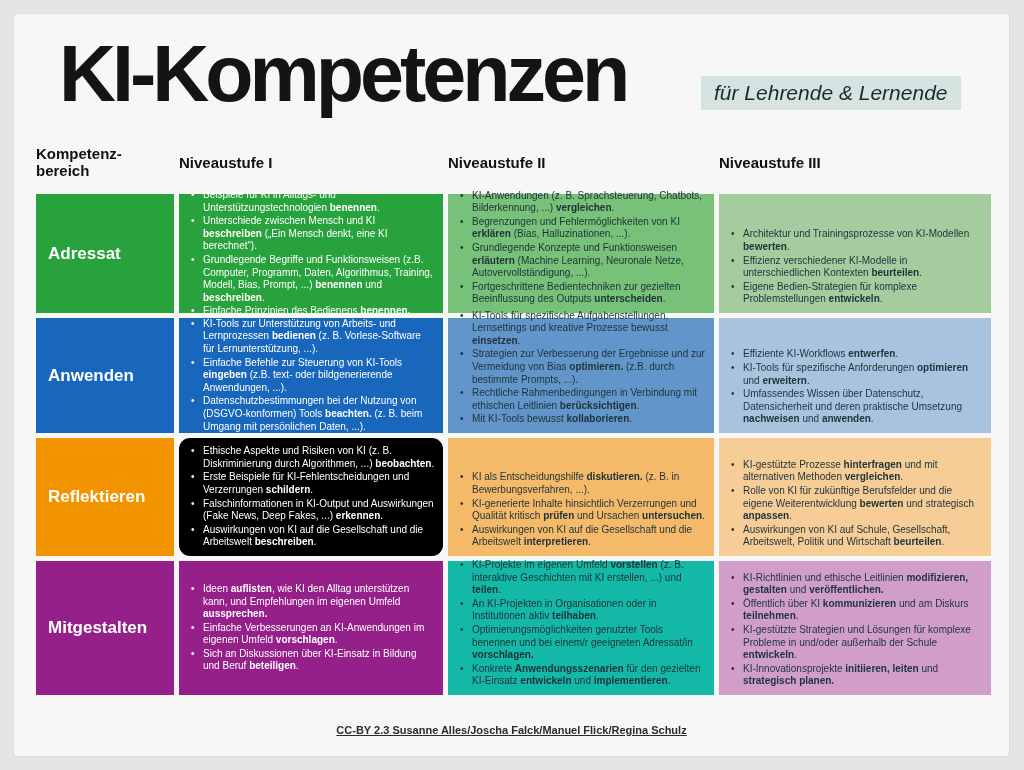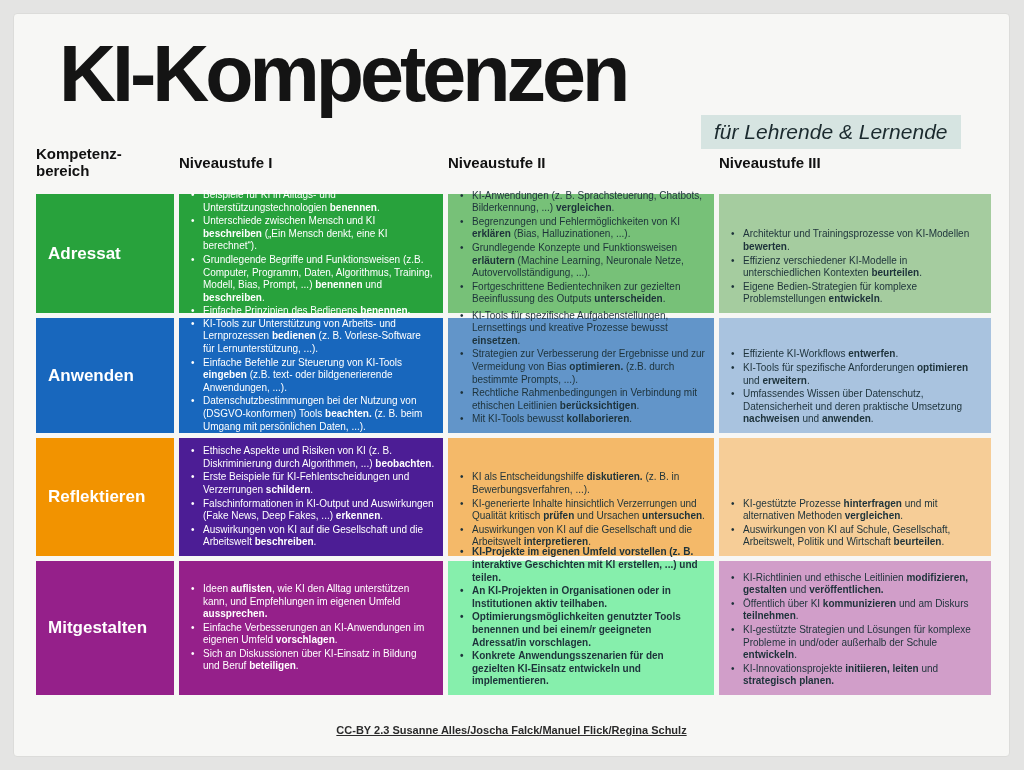--- a/index.html
+++ b/index.html
@@ -62,21 +62,21 @@
     text-decoration:underline; cursor:pointer;
   }
 </style>
 </head>
 <body style="background: rgb(228, 228, 227);">
 
 <div class="card" style="background: rgb(247, 247, 245);">
 
   <div class="title">KI-Kompetenzen</div>
 
-  <div class="subtitle" style="background: rgb(214, 228, 225); margin-top: 39px;">für Lehrende &amp; Lernende</div>
+  <div class="subtitle" style="background: rgb(214, 228, 225);">für Lehrende &amp; Lernende</div>
 
   <div class="header-grid">
     <div class="header-cell">
       <div>Kompetenz-</div>
       <div>bereich</div>
     </div>
     <div class="header-cell">Niveaustufe I</div>
     <div class="header-cell">Niveaustufe II</div>
     <div class="header-cell">Niveaustufe III</div>
   </div>
@@ -123,50 +123,51 @@
         </ul>
       </div>
       <div class="cell on-light" style="background: rgb(169, 195, 223);">
         <ul>
           <li>Effiziente KI-Workflows <b>entwerfen</b>.</li>
           <li>KI-Tools für spezifische Anforderungen <b>optimieren</b> und <b>erweitern</b>.</li>
           <li>Umfassendes Wissen über Datenschutz, Datensicherheit und deren praktische Umsetzung <b>nachweisen</b> und <b>anwenden</b>.</li>
         </ul>
       </div>
       <div class="label-cell" style="background: rgb(242, 147, 0);">Reflektieren</div>
-      <div class="cell on-dark" style="background: #4c1d95;">
+      <div class="cell on-dark" style="background: #000000; border-radius: 11px;">
         <ul>
           <li>Ethische Aspekte und Risiken von KI (z. B. Diskriminierung durch Algorithmen, ...) <b>beobachten</b>.</li>
           <li>Erste Beispiele für KI-Fehlentscheidungen und Verzerrungen <b>schildern</b>.</li>
           <li>Falschinformationen in KI-Output und Auswirkungen (Fake News, Deep Fakes, ...) <b>erkennen</b>.</li>
           <li>Auswirkungen von KI auf die Gesellschaft und die Arbeitswelt <b>beschreiben</b>.</li>
         </ul>
       </div>
       <div class="cell on-light" style="background: rgb(244, 185, 105);">
         <ul>
           <li>KI als Entscheidungshilfe <b>diskutieren.</b> (z. B. in Bewerbungsverfahren, ...).</li>
           <li>KI-generierte Inhalte hinsichtlich Verzerrungen und Qualität kritisch <b>prüfen</b> und Ursachen <b>untersuchen</b>.</li>
           <li>Auswirkungen von KI auf die Gesellschaft und die Arbeitswelt <b>interpretieren</b>.</li>
         </ul>
       </div>
       <div class="cell on-light" style="background: rgb(246, 205, 151);">
         <ul>
           <li>KI-gestützte Prozesse <b>hinterfragen</b> und mit alternativen Methoden <b>vergleichen</b>.</li>
+          <li>Rolle von KI für zukünftige Berufsfelder und die eigene Weiterentwicklung <b>bewerten</b> und strategisch <b>anpassen</b>.</li>
           <li>Auswirkungen von KI auf Schule, Gesellschaft, Arbeitswelt, Politik und Wirtschaft <b>beurteilen</b>.</li>
         </ul>
       </div>
       <div class="label-cell" style="background: rgb(149, 32, 138);">Mitgestalten</div>
       <div class="cell on-dark" style="background: rgb(149, 32, 138);">
         <ul>
           <li>Ideen <b>auflisten</b>, wie KI den Alltag unterstützen kann, und Empfehlungen im eigenen Umfeld <b>aussprechen.</b></li>
           <li>Einfache Verbesserungen an KI-Anwendungen im eigenen Umfeld <b>vorschlagen</b>.</li>
           <li>Sich an Diskussionen über KI-Einsatz in Bildung und Beruf <b>beteiligen</b>.</li>
         </ul>
       </div>
-      <div class="cell on-light" style="background: #86efac; font-weight: bold;">
+      <div class="cell on-light" style="background: #14b8a6;">
         <ul>
           <li>KI-Projekte im eigenen Umfeld <b>vorstellen</b> (z. B. interaktive Geschichten mit KI erstellen, ...) und <b>teilen</b>.</li>
           <li>An KI-Projekten in Organisationen oder in Institutionen aktiv <b>teilhaben</b>.</li>
           <li>Optimierungsmöglichkeiten genutzter Tools benennen und bei einem/r geeigneten Adressat/in <b>vorschlagen.</b></li>
           <li>Konkrete <b>Anwendungsszenarien</b> für den gezielten KI-Einsatz <b>entwickeln</b> und <b>implementieren</b>.</li>
         </ul>
       </div>
       <div class="cell on-light" style="background: rgb(209, 158, 201);">
         <ul>
           <li>KI-Richtlinien und ethische Leitlinien <b>modifizieren, gestalten</b> und <b>veröffentlichen.</b></li>

